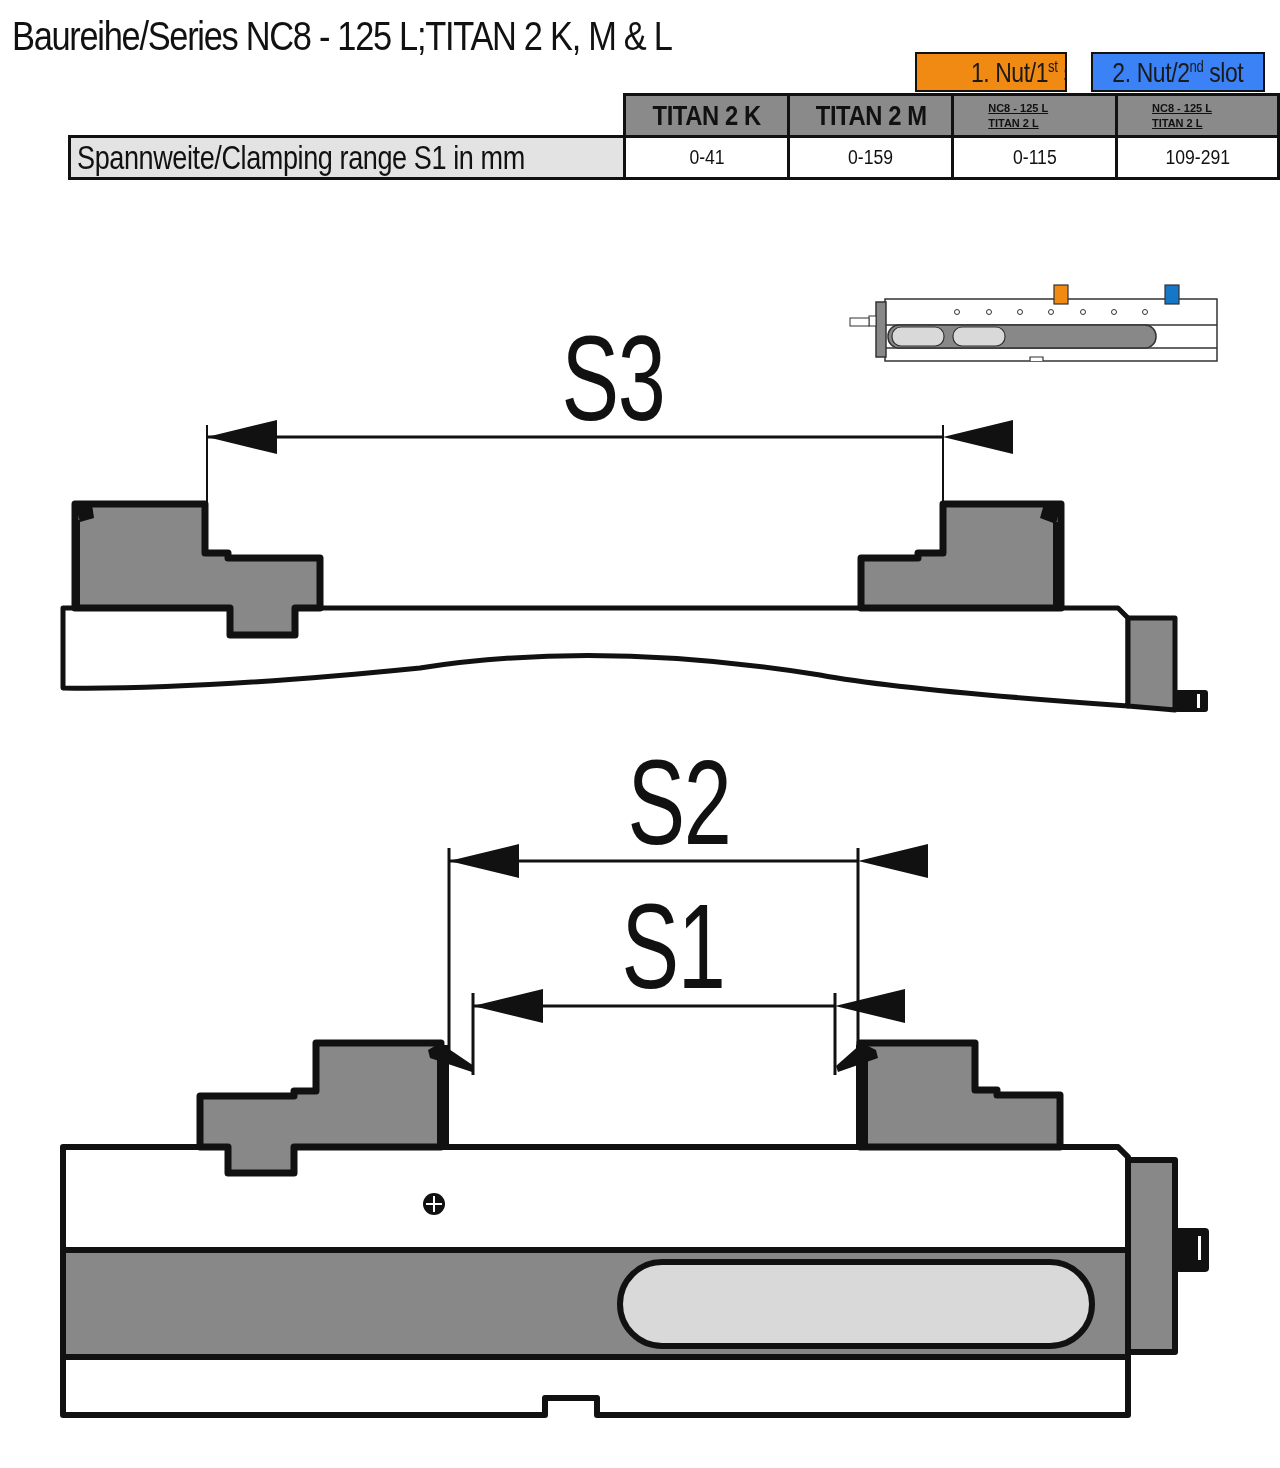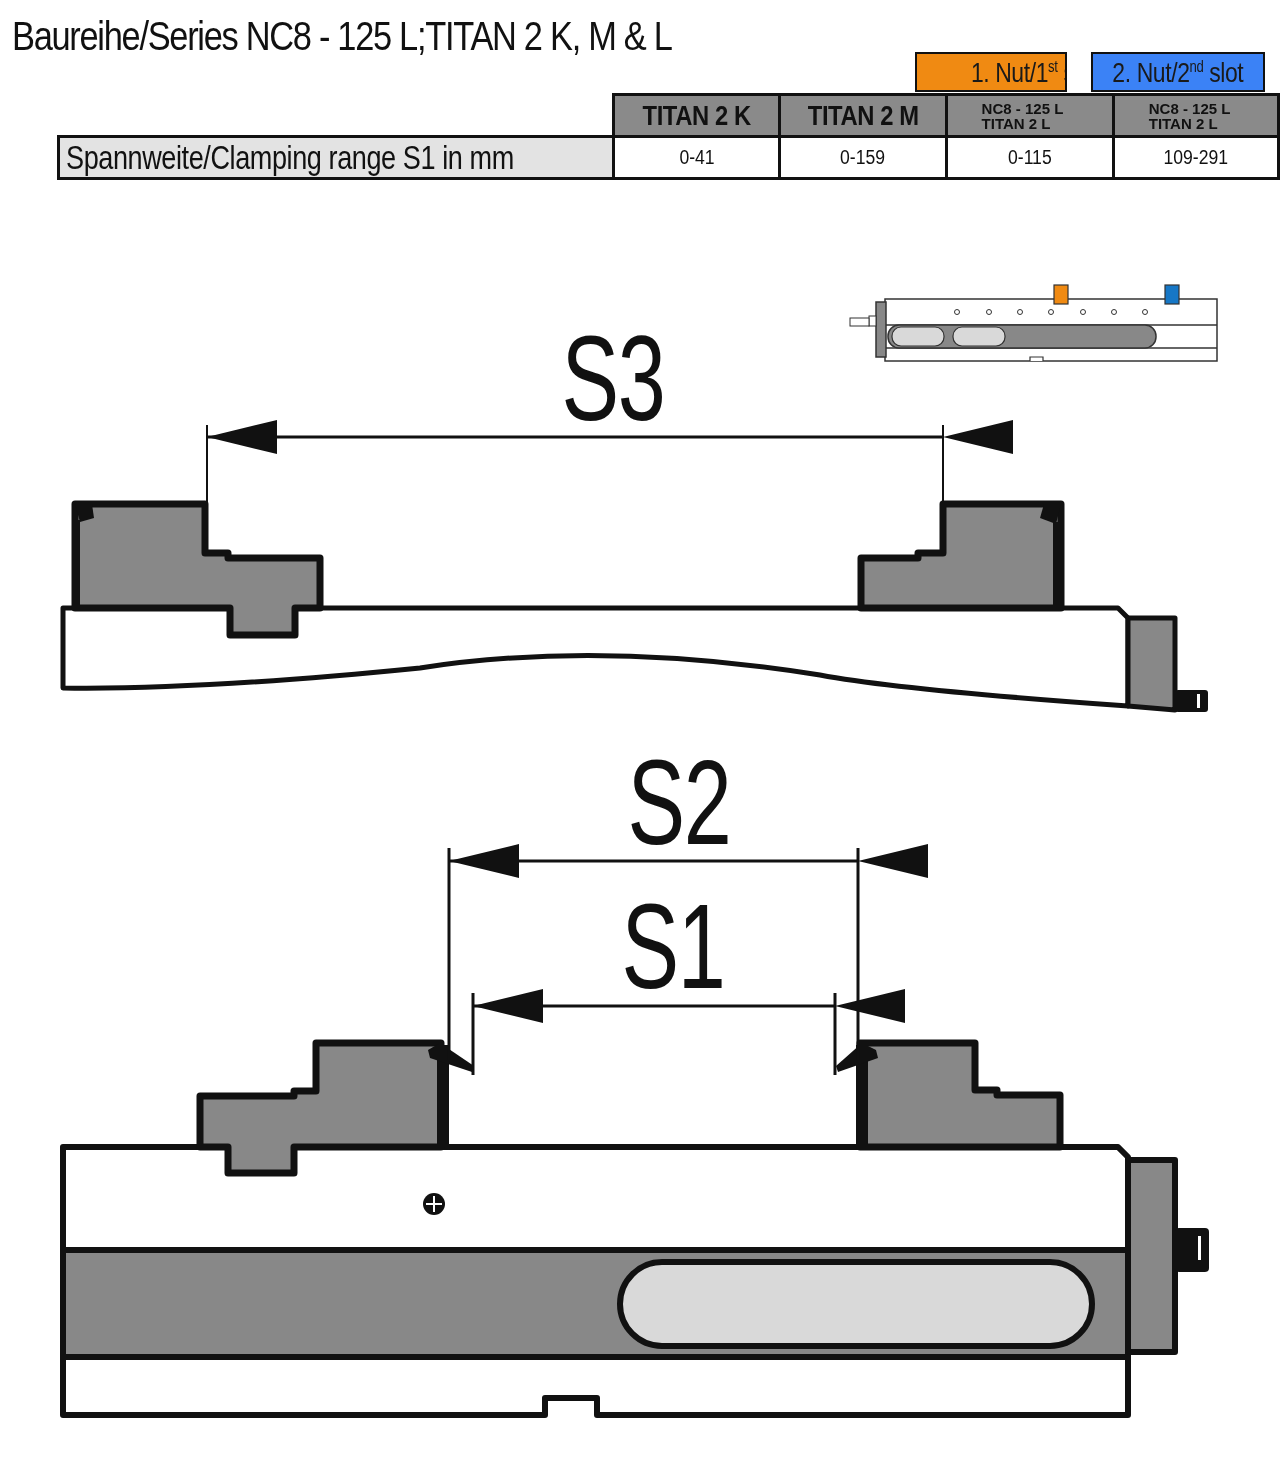--- a/index.html
+++ b/index.html
@@ -6,26 +6,26 @@
   body { width:1280px; height:1468px; position:relative; overflow:hidden;
          font-family:"Liberation Sans", sans-serif; color:#111; }
   .title { position:absolute; left:12px; top:10px; font-size:40px; letter-spacing:-1.5px;
            transform:scaleX(0.86); transform-origin:left top; white-space:nowrap; line-height:52px; }
   .slot-hdr { position:absolute; top:52px; height:40px; border:2px solid #111; box-sizing:border-box;
               font-size:28px; line-height:38px; text-align:center; white-space:nowrap; overflow:hidden; color:#1a1a1a; }
   .slot-hdr span.inner { display:inline-block; transform:scaleX(0.82); transform-origin:center; letter-spacing:-0.5px; }
   .slot-hdr sup { font-size:16px; vertical-align:super; line-height:0; }
   .slot1 { left:915px; width:152px; background:#f08a12;padding-left:40px; }
   .slot2 { left:1045px; width:174px; background:#3b82f6;margin-left:46px; }
-  table.spec { position:absolute; left:57px; top:93px; border-collapse:collapse; }
+  table.spec { position:absolute; left:68px; top:93px; border-collapse:collapse;text-decoration:underline; }
   table.spec td, table.spec th { border:3px solid #111; padding:0; box-sizing:border-box; }
   table.spec th.blank { border:none; background:transparent; }
   table.spec th.model { background:#8a8a8a; height:42px; font-weight:bold; font-size:28px; text-align:center; }
   table.spec th.model .inner { display:inline-block; transform:scaleX(0.85); letter-spacing:-0.5px; }
-  table.spec th.small { background:#8a8a8a; height:42px; font-weight:bold; font-size:15px; line-height:15px; text-align:left; padding-left:34px; }
+  table.spec th.small { background:#8a8a8a; height:42px; font-weight:bold; font-size:11px; line-height:15px; text-align:left; padding-left:34px; }
   table.spec td.label { background:#e3e3e3; height:42px; width:468px; font-size:33px; padding-left:6px; white-space:nowrap; overflow:hidden; }
   table.spec td.label .inner { display:inline-block; transform:scaleX(0.82); transform-origin:left center; letter-spacing:-0.5px; }
   table.spec td.val { height:42px; font-size:20px; text-align:center; background:#fff; }
   table.spec td.val .inner { display:inline-block; transform:scaleX(0.88); }
   .w1 { width:173px; } .w2 { width:173px; } .w3 { width:174px; } .w4 { width:172px; }
   svg.drawing { position:absolute; left:0; top:0; }
   .dimlabel { position:absolute; font-size:120px; line-height:120px; transform:scaleX(0.72); transform-origin:center top; text-align:center; width:200px; letter-spacing:-2px; }
 </style>
 </head>
 <body>

